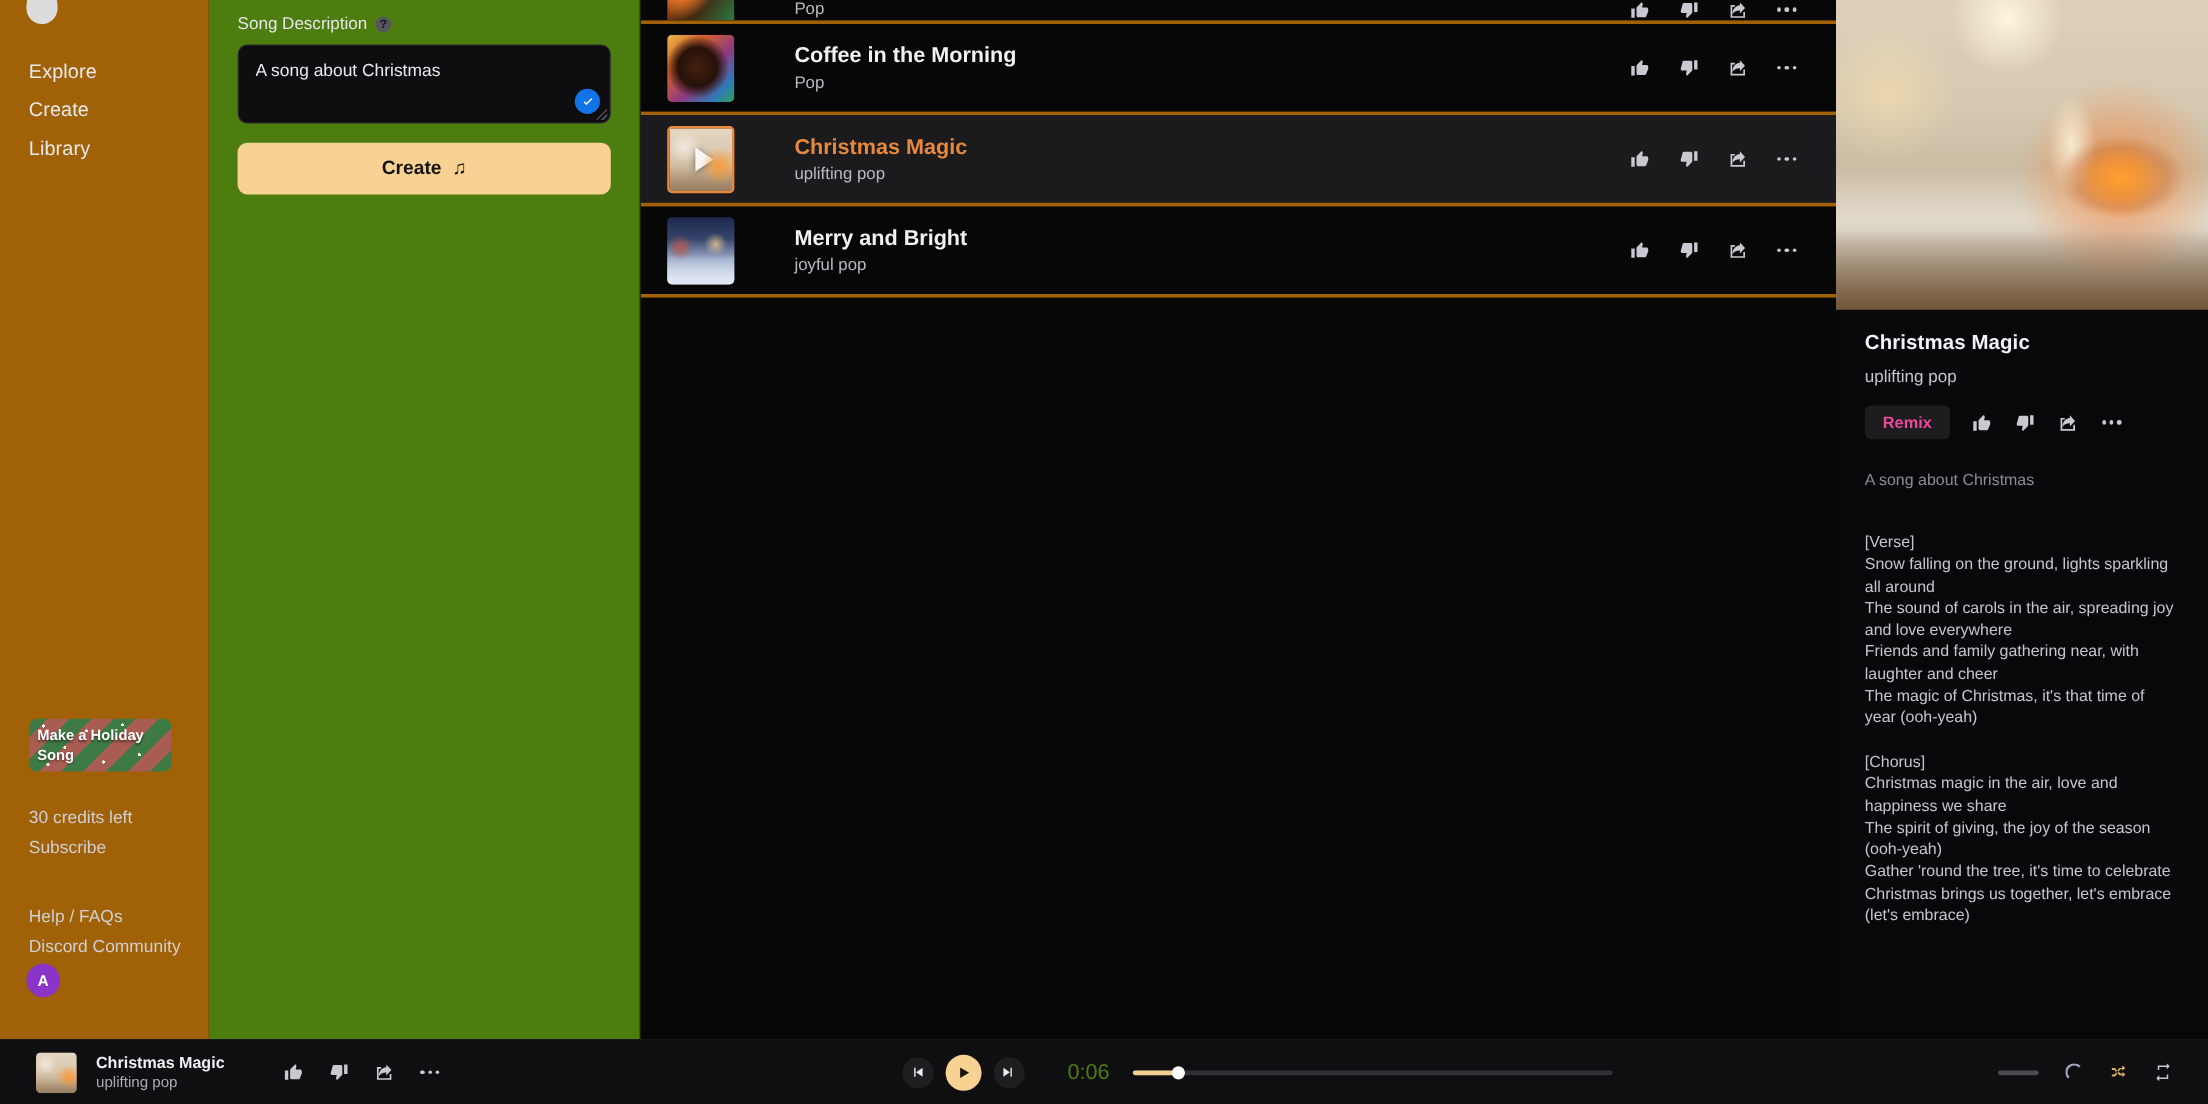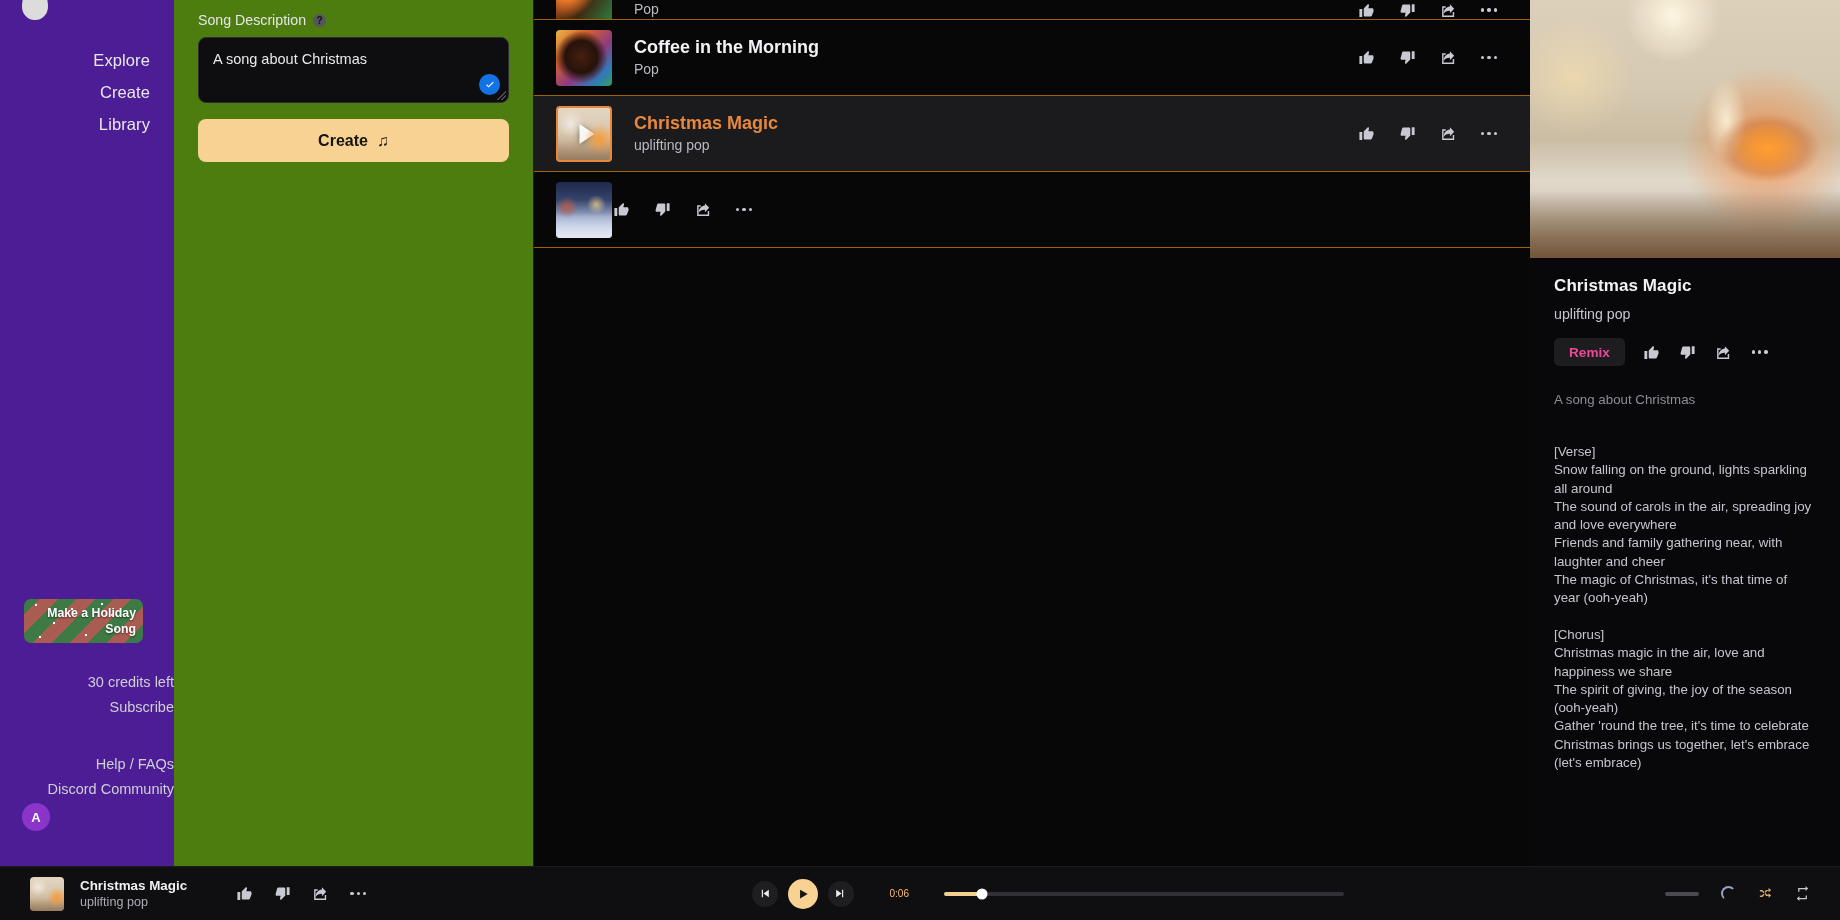--- a/index.html
+++ b/index.html
@@ -8,25 +8,24 @@
     background: #0a0a0a;
     font-family: "Liberation Sans", sans-serif;
     overflow: hidden;
     color: #e8e8ea;
   }
   .app { position: relative; width: 1840px; height: 920px; display: flex; }
 
   
   .sidebar {
     width: 174px; height: 866px;
-    background: #4c1d95;
+    background: #a16207;
     flex: 0 0 174px;
     position: relative;
     padding: 0 24px;
-    text-align: right;
   }
   .logo-mark {
     position: absolute; top: -14px; left: 22px;
     width: 26px; height: 34px;
     background: #dcdcdc;
     border-radius: 50% 50% 48% 48% / 60% 60% 40% 40%;
   }
   .nav { padding-top: 44px; }
   .nav-item {
     font-size: 16.5px; color: #e9e9ec;
@@ -137,22 +136,23 @@
   .song-list {
     flex: 1 1 auto; height: 866px;
     background: #070708;
     overflow: hidden;
     position: relative;
   }
   .song-row {
     display: flex; align-items: center;
     height: 76px; padding: 0 22px 0 22px;
     cursor: pointer;
-    border-bottom: 1px solid #a16207;
+    border-bottom: 3px solid #a16207;
     position: relative;
+    gap: 28px;
   }
   .song-row.clipped { height: 20px; align-items: flex-end; overflow: hidden; }
   .song-row.active { background: #1b1b1d; }
   .thumb {
     width: 56px; height: 56px; border-radius: 4px;
     flex: 0 0 56px; position: relative; overflow: hidden;
     background: #2a2a2e;
   }
   .song-row.clipped .thumb { border-radius: 4px 4px 0 0; }
   .thumb.sel { border: 2px solid #e8883c; }
@@ -278,21 +278,21 @@
   .transport { display: flex; align-items: center; gap: 10px; }
   .t-btn {
     width: 26px; height: 26px; border-radius: 50%;
     background: #1e1e21; color: #eaeaef;
     display: flex; align-items: center; justify-content: center;
     cursor: pointer; border: none;
   }
   .t-btn svg { width: 13px; height: 13px; fill: currentColor; }
   .t-btn.play { width: 30px; height: 30px; background: #f8d293; color: #161512; }
   .t-btn.play svg { width: 14px; height: 14px; }
-  .time { font-size: 10px; color: #fdba74; margin-left: 36px; width: 34px; }
+  .time { font-size: 18px; color: #4d7c0f; margin-left: 36px; width: 34px; }
   .seek {
     margin-left: 20px; width: 400px; height: 4px;
     background: #303036; border-radius: 2px; position: relative; cursor: pointer;
   }
   .seek-fill { position:absolute; left:0; top:0; height:4px; width: 9.5%; background:#f3cf93; border-radius:2px; }
   .seek-knob {
     position:absolute; left: 9.5%; top: 50%;
     transform: translate(-50%,-50%);
     width: 11px; height: 11px; border-radius: 50%; background:#fff;
   }
@@ -458,20 +458,24 @@
               <i></i>
               <i></i>
               <i></i>
             </span>
           </div>
       </div>
     </div>
 
     <div class="song-row">
       <div class="thumb art-snow"></div>
+      <div class="song-info">
+        <div class="song-title">Merry and Bright</div>
+        <div class="song-genre">joyful pop</div>
+      </div>
       <div class="row-actions">
         <div class="ico-btn">
             <svg viewBox="0 0 24 24">
               <path d="M2 10h4v11H2zM21.8 10.6c0-1-.8-1.8-1.8-1.8h-5.3l.8-3.8v-.3c0-.4-.2-.8-.4-1.1l-.9-.9-5.5 5.6c-.4.3-.6.8-.6 1.3v9c0 1 .8 1.8 1.8 1.8h8c.7 0 1.4-.4 1.6-1.1l2.4-5.8c.1-.2.1-.4.1-.6z"></path>
             </svg>
           </div>
         <div class="ico-btn">
             <svg viewBox="0 0 24 24">
               <path d="M18 3h4v11h-4zM2.2 13.4c0 1 .8 1.8 1.8 1.8h5.3l-.8 3.8v.3c0 .4.2.8.4 1.1l.9.9 5.5-5.6c.4-.3.6-.8.6-1.3v-9c0-1-.8-1.8-1.8-1.8h-8c-.7 0-1.4.4-1.6 1.1L2.3 12.8c-.1.2-.1.4-.1.6z"></path>
             </svg>

